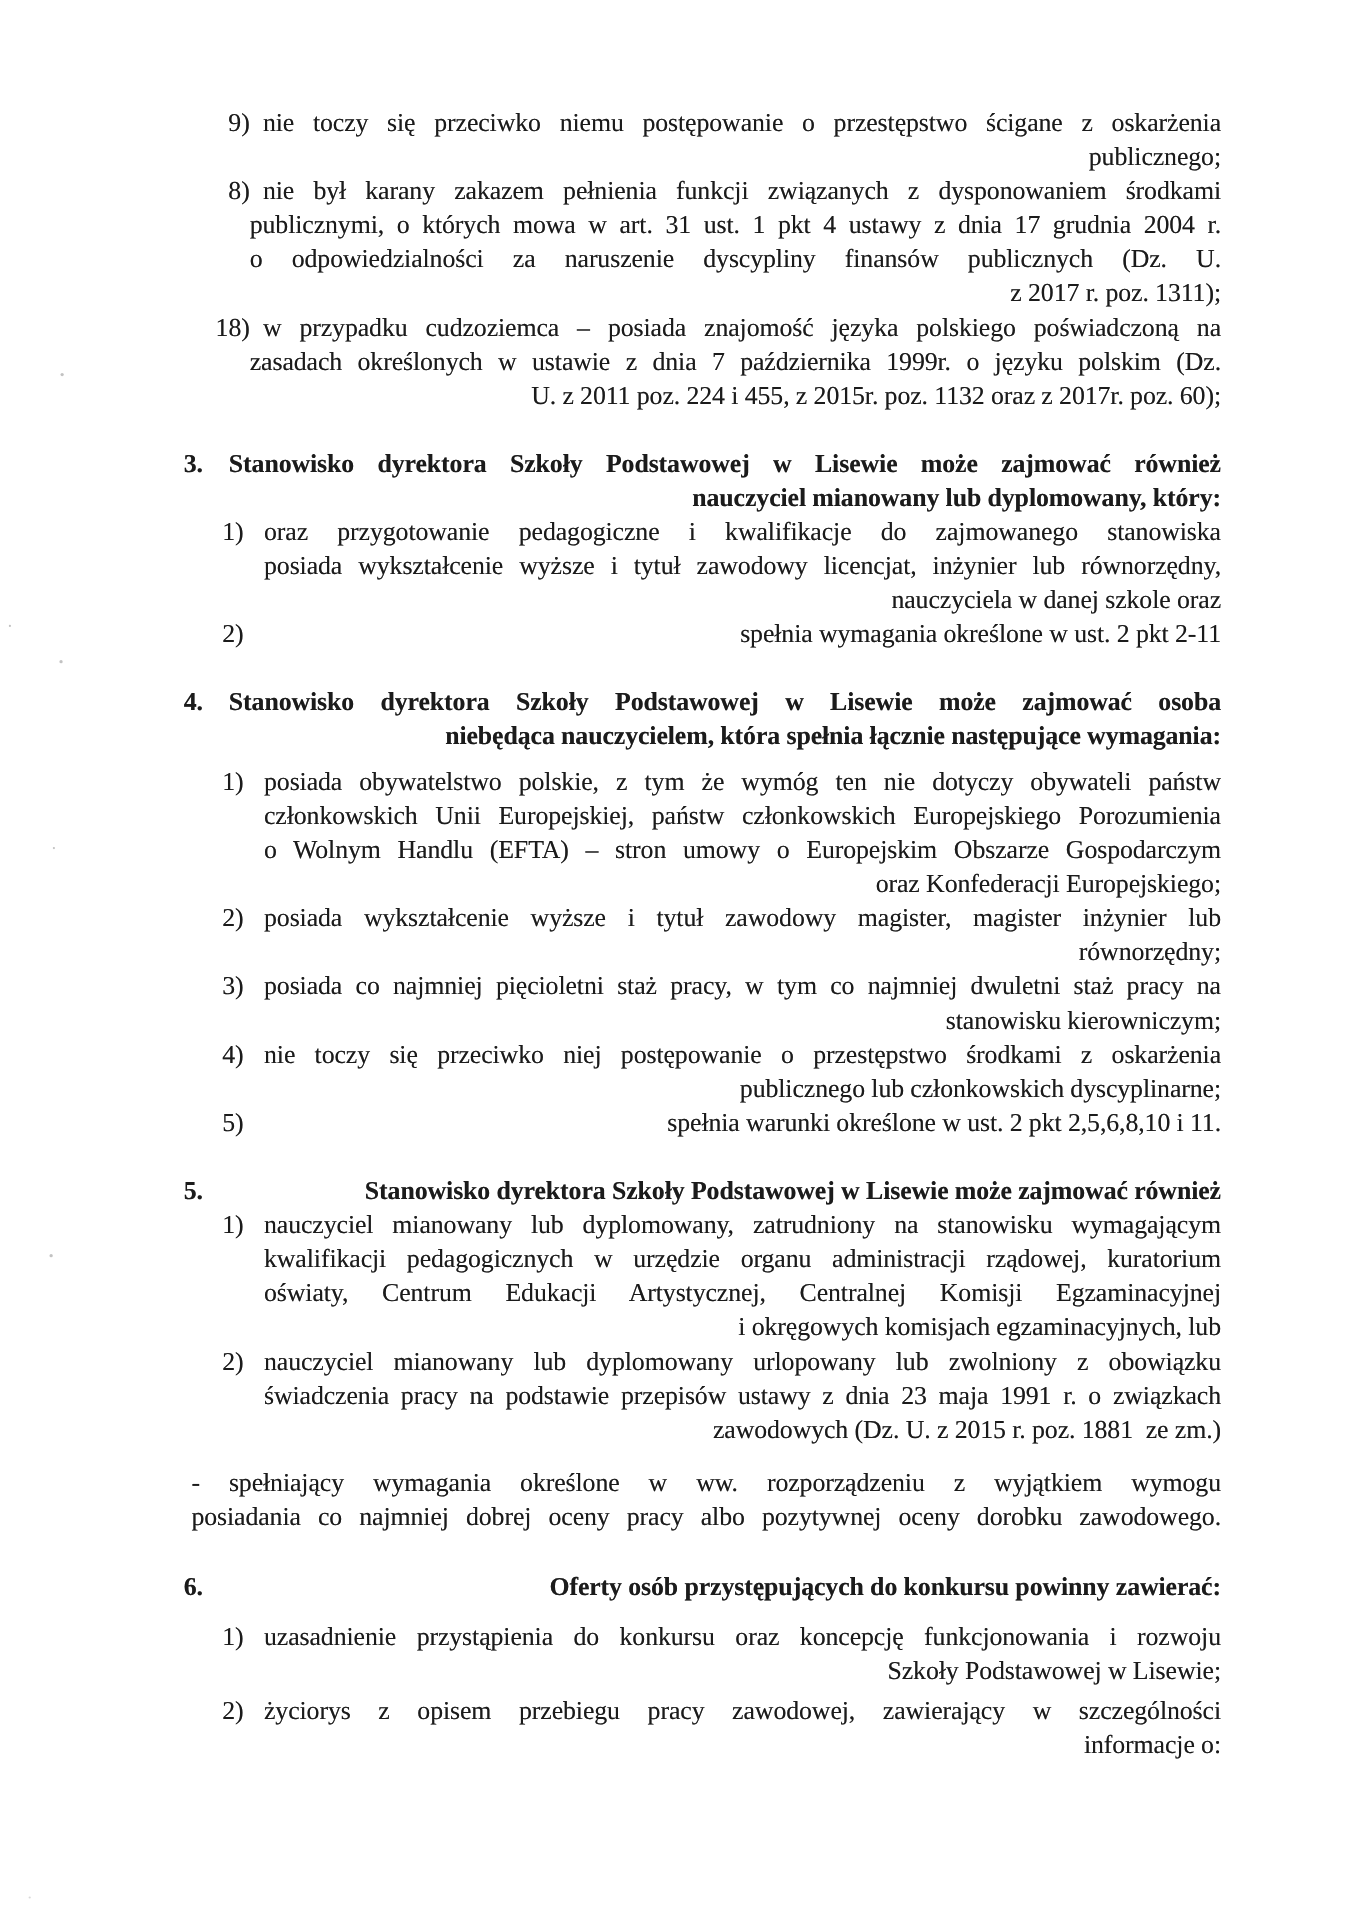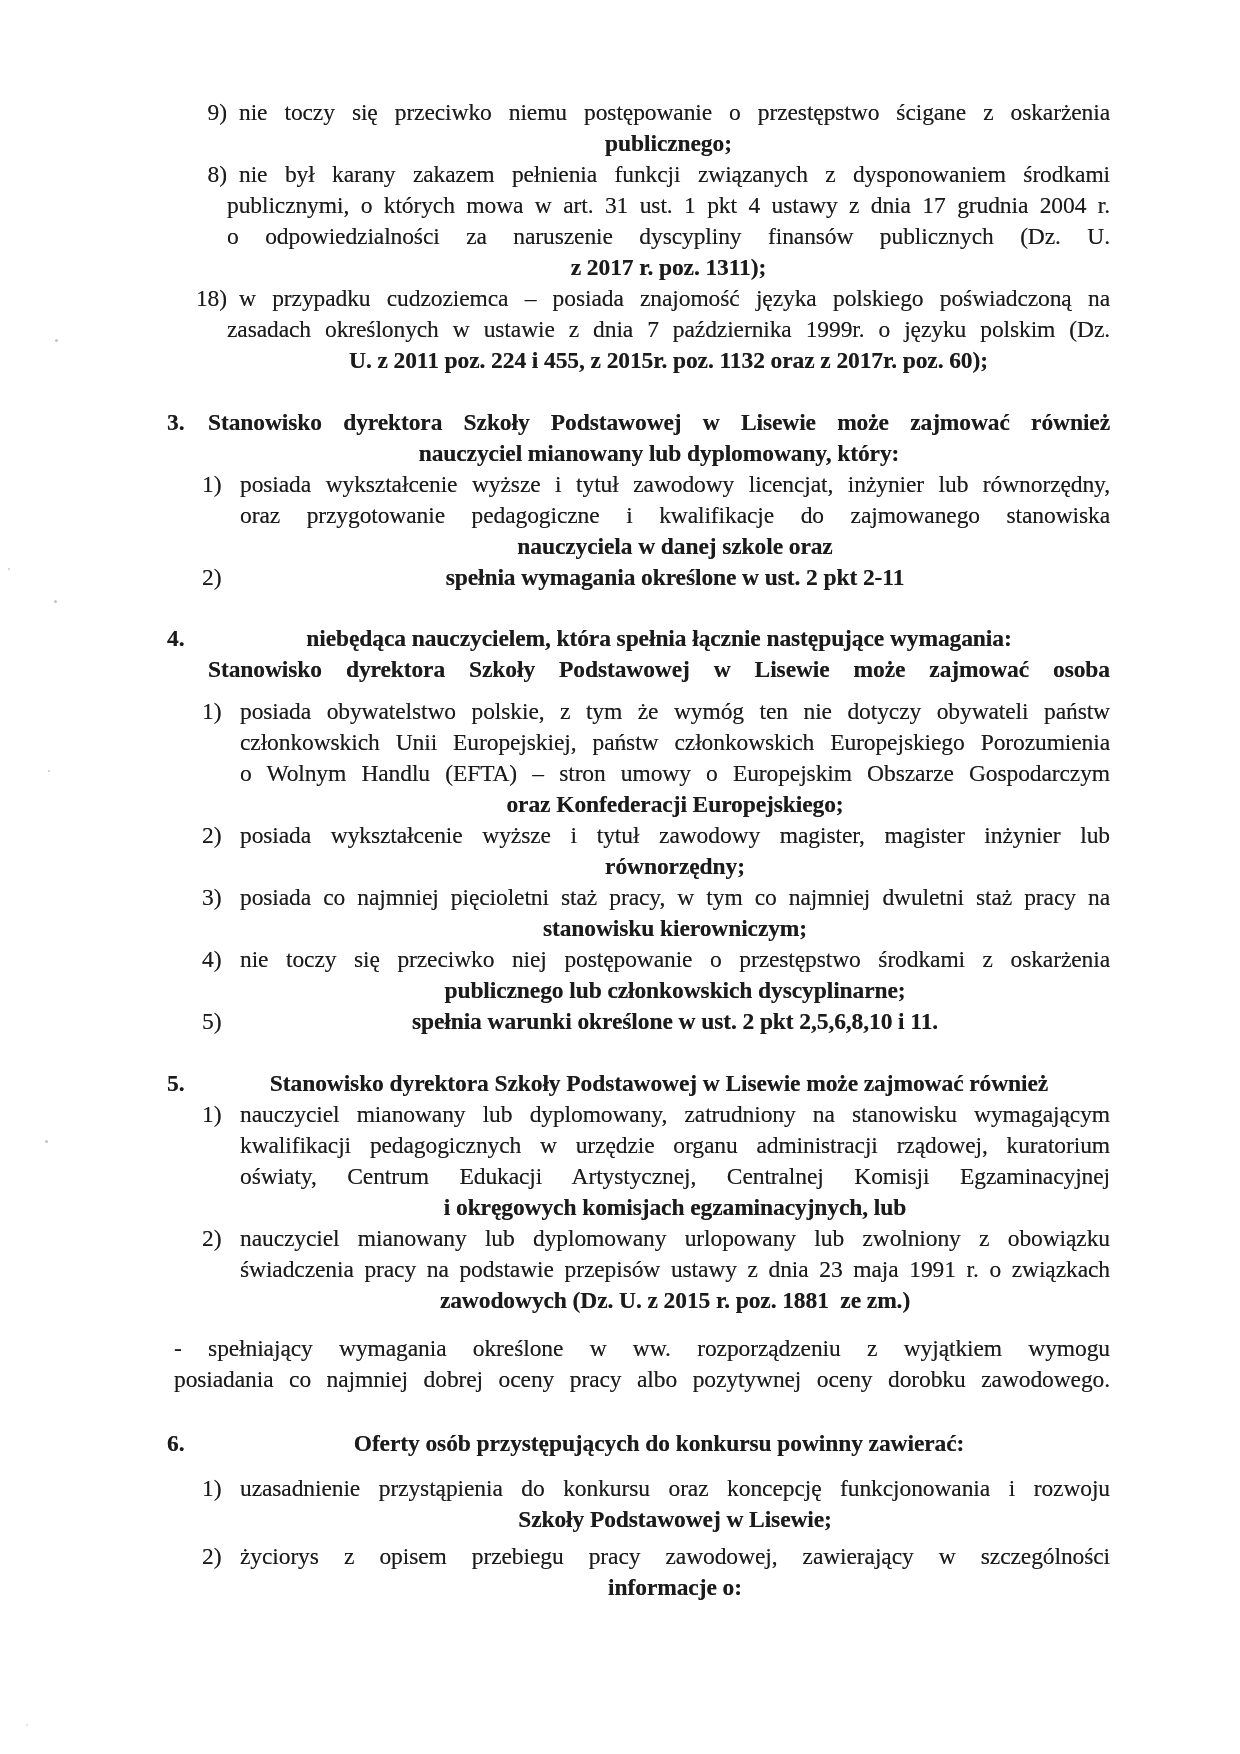--- a/index.html
+++ b/index.html
@@ -17,21 +17,21 @@
     font-family: "Liberation Serif", "DejaVu Serif", serif;
     font-size: 23.5px;
     line-height: 31px;
     letter-spacing: -0.1px;
     padding: 97px 130px 0 150px;
     overflow: hidden;
     text-shadow: 0 0 0.5px rgba(20,20,20,0.55);
   }
   .ln { height: 31px; overflow: hidden; }
   .j  { text-align: justify; text-align-last: justify; }
-  .l  { text-align: center; font-weight: bold; }
+  .l  { text-align: right; }
 
   
   .toplist .item { position: relative; margin-left: 77px; }
   .toplist .num  { position: absolute; right: 100%; top: 0; white-space: nowrap; }
   .toplist .fl   { padding-left: 12px; }
 
   
   .sec { position: relative; margin-left: 58px; font-weight: bold; }
   .sec .num { position: absolute; left: -41px; top: 0; }
 
@@ -92,36 +92,36 @@
 
   <div class="secwrap sec3">
     <div class="sec">
       <span class="num">3.</span>
       <div class="ln j">Stanowisko dyrektora Szkoły Podstawowej w Lisewie może zajmować również</div>
       <div class="ln l">nauczyciel mianowany lub dyplomowany, który:</div>
     </div>
     <div class="sublist">
       <div class="item">
         <span class="num">1)</span>
+        <div class="ln j">oraz przygotowanie pedagogiczne i kwalifikacje do zajmowanego stanowiska</div>
         <div class="ln j">posiada wykształcenie wyższe i tytuł zawodowy licencjat, inżynier lub równorzędny,</div>
-        <div class="ln j">oraz przygotowanie pedagogiczne i kwalifikacje do zajmowanego stanowiska</div>
         <div class="ln l">nauczyciela w danej szkole oraz</div>
       </div>
       <div class="item">
         <span class="num">2)</span>
         <div class="ln l">spełnia wymagania określone w ust. 2 pkt 2-11</div>
       </div>
     </div>
   </div>
 
   <div class="secwrap sec4">
     <div class="sec">
       <span class="num">4.</span>
+      <div class="ln j">Stanowisko dyrektora Szkoły Podstawowej w Lisewie może zajmować osoba</div>
       <div class="ln l">niebędąca nauczycielem, która spełnia łącznie następujące wymagania:</div>
-      <div class="ln j">Stanowisko dyrektora Szkoły Podstawowej w Lisewie może zajmować osoba</div>
     </div>
     <div class="sublist list4">
       <div class="item">
         <span class="num">1)</span>
         <div class="ln j">posiada obywatelstwo polskie, z tym że wymóg ten nie dotyczy obywateli państw</div>
         <div class="ln j">członkowskich Unii Europejskiej, państw członkowskich Europejskiego Porozumienia</div>
         <div class="ln j">o Wolnym Handlu (EFTA) – stron umowy o Europejskim Obszarze Gospodarczym</div>
         <div class="ln l">oraz Konfederacji Europejskiego;</div>
       </div>
       <div class="item">

